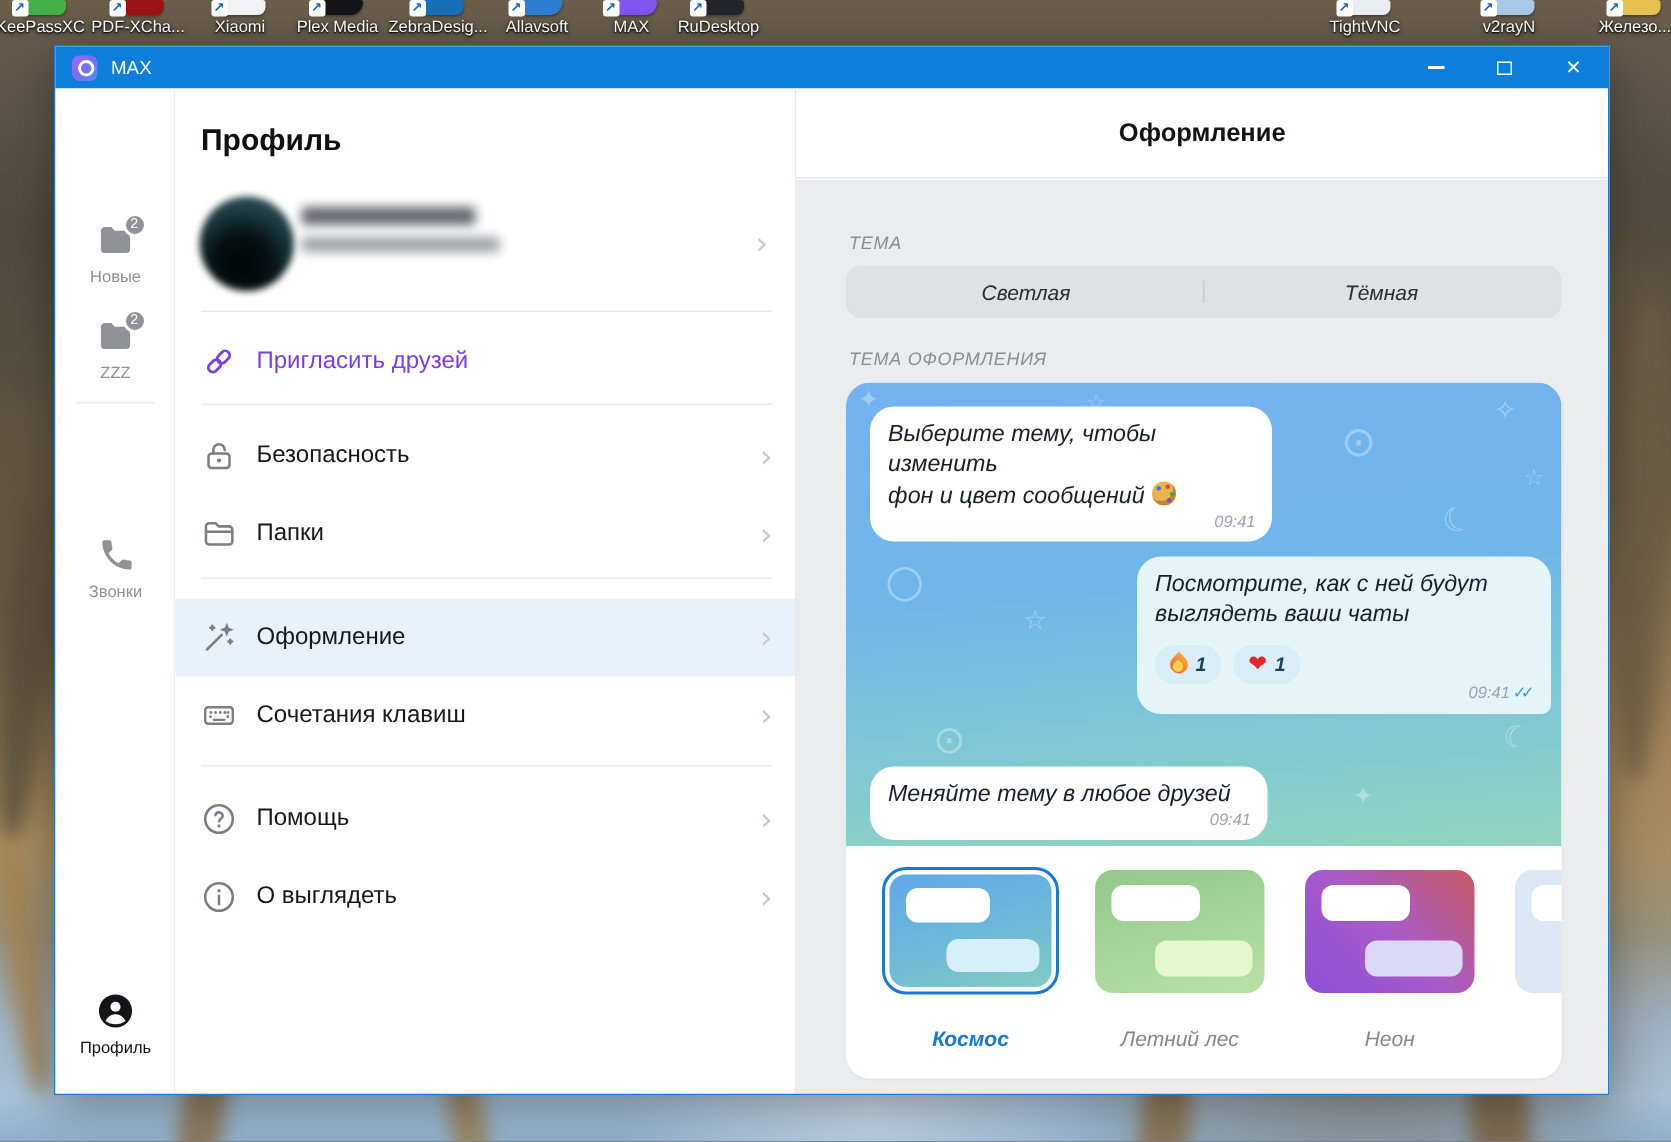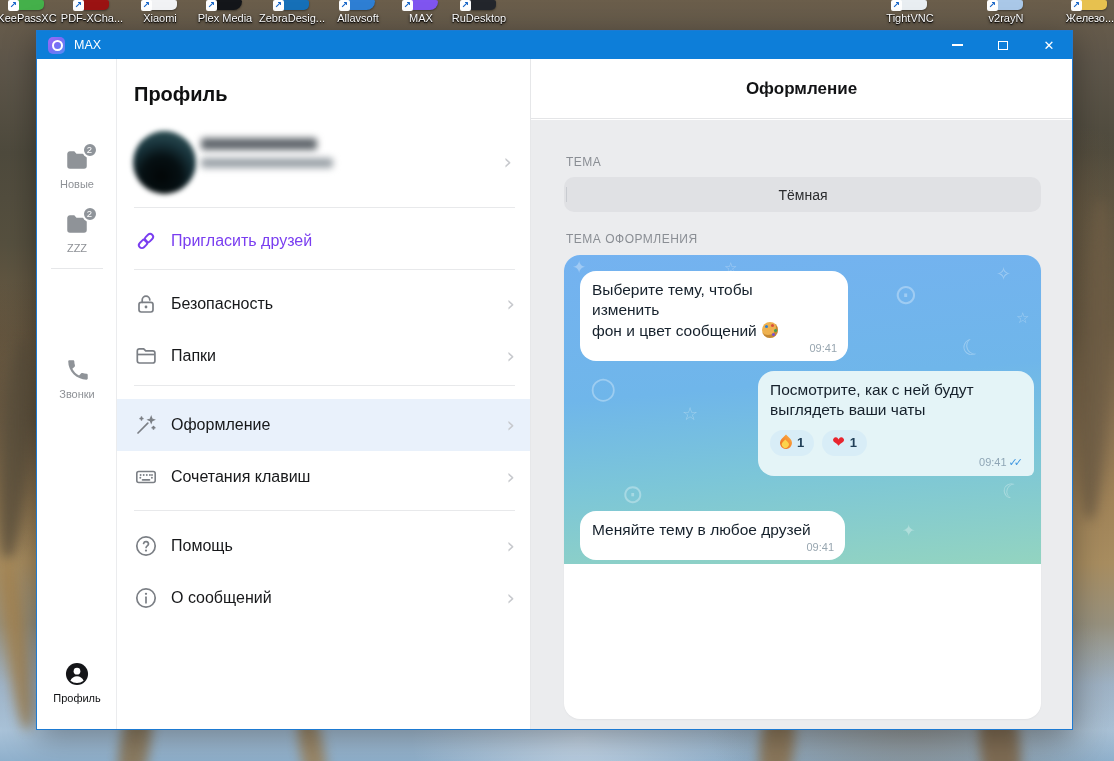--- a/index.html
+++ b/index.html
@@ -56,21 +56,21 @@
   .prow .mi svg{width:24px;height:24px;display:block;}
   .prow .rl{margin-left:13px;font-size:16px;color:#17181a;}
   .prow .chev{margin-left:auto;}
   .prow.invite .rl{color:#7a3ef0;}
   .prow.invite .mi{color:#7a3ef0;}
   .prow.active{background:#e9f1fb;}
   
   .apanel{position:absolute;left:494px;top:28px;bottom:0;right:0;}
   .ahead{position:absolute;left:0;top:0;right:0;height:60px;background:#fff;border-bottom:1px solid #e4e5e7;display:flex;align-items:center;justify-content:center;}
   .ahead .t{font-size:17px;font-weight:600;color:#121315;}
-  .abody{position:absolute;left:0;top:61px;right:0;bottom:0;background:#ebecee;}
+  .abody{position:absolute;left:0;top:61px;right:0;bottom:0;background:#ebecee;font-style:italic;}
   .seclabel{position:absolute;font-size:12px;color:#8a8e94;letter-spacing:.5px;}
   .tabs{position:absolute;left:33px;top:57px;width:477px;height:35px;background:#e0e1e4;border-radius:10px;display:flex;align-items:stretch;padding:2px;}
   .tab{flex:1;display:flex;align-items:center;justify-content:center;font-size:14px;color:#2b2c2e;border-radius:8px;cursor:pointer;position:relative;}
   .tab.sel{background:#fff;color:#2e7cd6;font-weight:600;box-shadow:0 1px 3px rgba(0,0,0,.10);}
   .tabsep{width:1px;background:#c8cbd0;margin:8px 0;}
   .card{position:absolute;left:33px;top:135px;width:477px;height:464px;border-radius:16px;background:#fff;overflow:hidden;box-shadow:0 1px 2px rgba(0,0,0,.04);}
   .chatprev{position:absolute;left:0;top:0;right:0;height:309px;
     background:linear-gradient(175deg,#74b2f0 0%,#6fb6ea 42%,#7cc6d8 68%,#93d4c0 100%);overflow:hidden;}
   .doodle{position:absolute;color:rgba(255,255,255,.32);pointer-events:none;line-height:1;font-family:"DejaVu Sans",sans-serif;}
   .bub{position:absolute;border-radius:16px;padding:9px 20px 20px 12px;font-size:15.5px;line-height:1.32;color:#15202b;}
@@ -340,34 +340,35 @@
       </div>
 
       <div class="prow" style="top:513px">
         <span class="mi">
           <svg viewBox="0 0 24 24" fill="none" stroke="currentColor" stroke-width="1.7" stroke-linecap="round">
               <circle cx="12" cy="12" r="9.2"></circle>
               <circle cx="12" cy="7.8" r="1.15" fill="currentColor" stroke="none"></circle>
               <path d="M12 11.2v5.6"></path>
             </svg>
         </span>
-        <span class="rl">О сообщений</span>
+        <span class="rl">О выглядеть</span>
         <span class="chev">›</span>
       </div>
     </div>
 
     <div class="apanel">
       <div class="ahead">
         <span class="t">Оформление</span>
       </div>
       <div class="abody">
 
         <div class="seclabel" style="left:35px;top:35px">ТЕМА</div>
 
         <div class="tabs">
+          <div class="tab">Светлая</div>
           <div class="tabsep"></div>
           <div class="tab">Тёмная</div>
         </div>
 
         <div class="seclabel" style="left:35px;top:112px">ТЕМА ОФОРМЛЕНИЯ</div>
 
         <div class="card">
 
           <div class="chatprev">
             <span class="doodle" style="left:8px;top:4px;font-size:17px">✦</span>
@@ -407,19 +408,41 @@
               </div>
               <span class="tm" style="color:#8fa6b6"><span>09:41</span><span class="ck">✓✓</span></span>
             </div>
 
             <div class="bub in" style="left:16px;top:256px;width:265px">
               <span class="tx">Меняйте тему в любое друзей</span>
               <span class="tm">09:41</span>
             </div>
           </div>
 
+          <div class="thumbs">
+            <div class="thumb-sel">
+              <div class="thumb th-cosmos texture">
+                  <div class="tb1"></div>
+                  <div class="tb2" style="background:#d7effa"></div>
+                </div>
+            </div>
+            <div class="thumb-plain thumb th-forest texture" style="left:166px">
+              <div class="tb1"></div>
+                <div class="tb2" style="background:#e4f7cf"></div>
+            </div>
+            <div class="thumb-plain thumb th-neon texture" style="left:306px">
+              <div class="tb1"></div>
+                <div class="tb2" style="background:#dcd9f8"></div>
+            </div>
+            <div class="thumb-plain thumb th-part texture" style="left:446px">
+              <div class="tb1"></div>
+            </div>
+            <div class="tlabel sel" style="left:24px;width:118px">Космос</div>
+            <div class="tlabel" style="left:166px;width:113px">Летний лес</div>
+            <div class="tlabel" style="left:306px;width:113px">Неон</div>
+          </div>
         </div>
 
       </div>
     </div>
 
   </div>
 </div>
 
 </body></html>

